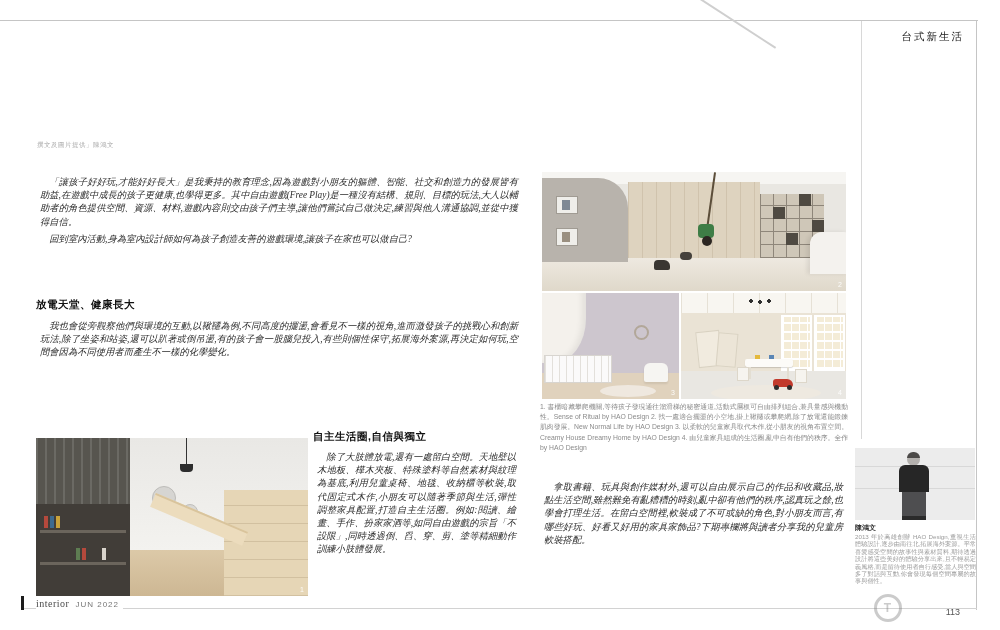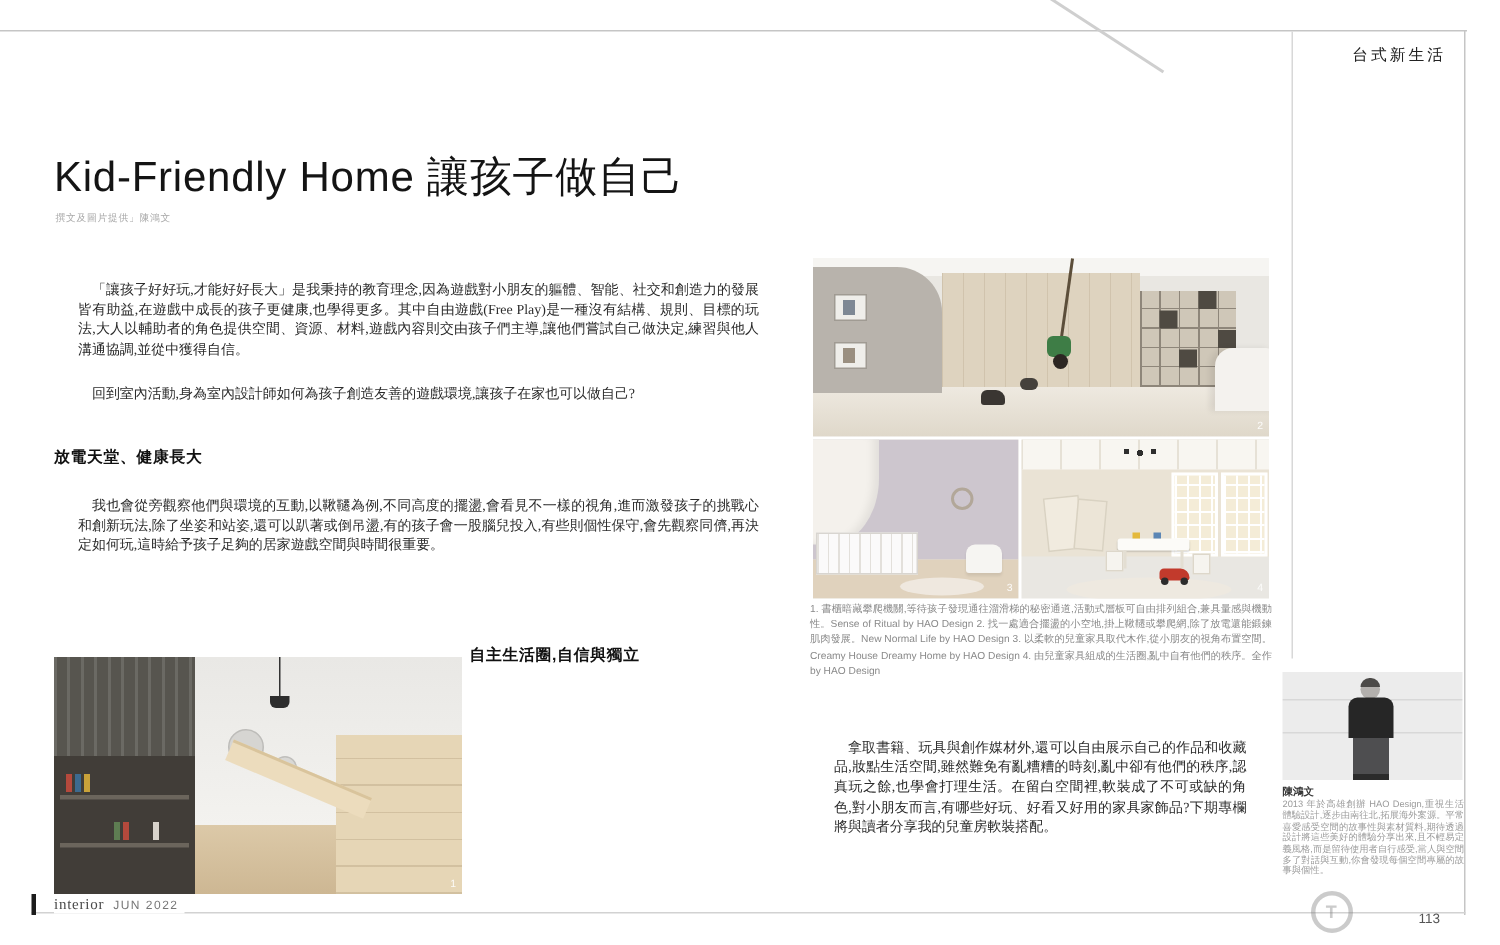--- a/index.html
+++ b/index.html
@@ -12,21 +12,21 @@
   .diag{left:699px;top:-3px;width:92px;height:1.5px;background:#cfcfcf;
         transform:rotate(33deg);transform-origin:left top;}
   .vrule{left:861px;top:21px;width:0;height:418px;border-left:1px solid #d8d8d8;}
   .tab{right:36px;top:30px;font-size:10.5px;letter-spacing:2px;color:#222;}
   
   .title{left:36px;top:99px;font-size:28px;font-weight:500;letter-spacing:.5px;color:#141414;white-space:nowrap;}
   .credit{left:37px;top:141px;font-size:6.5px;color:#a9a9a9;letter-spacing:.5px;}
   
   .body{font-family:"Liberation Serif","DejaVu Serif",serif;font-size:9.3px;line-height:13.2px;
         color:#2b2b2b;text-align:justify;}
-  .body p{margin:16px;text-indent:1em;}
+  .body p{margin:4px;text-indent:1em;font-style:italic;}
   .intro{left:36px;top:172px;width:486px;}
   .sec1{left:36px;top:316px;width:486px;}
   .sec2{left:313px;top:447px;width:207px;}
   .rtext{left:540px;top:477px;width:307px;}
   .shead{font-size:10.5px;font-weight:bold;color:#111;letter-spacing:.5px;}
   .h1{left:36px;top:298px;}
   .h2{left:313px;top:430px;}
   .caption{left:540px;top:402px;width:308px;font-size:6.8px;line-height:10.2px;color:#8a8a8a;text-align:justify;}
   
   .photo{position:absolute;overflow:hidden;background:#e9e7e2;}
@@ -124,31 +124,30 @@
 <body>
 
 <div id="page">
 
   <div class="abs frame-top"></div>
   <div class="abs frame-right"></div>
   <div class="abs diag"></div>
   <div class="abs vrule"></div>
   <div class="abs tab">台式新生活</div>
 
-  <div class="abs title">Kid-Friendly Home 讓孩子做自己</div>
   <div class="abs credit">撰文及圖片提供」陳鴻文</div>
 
   <div class="abs body intro">
     <p>「讓孩子好好玩,才能好好長大」是我秉持的教育理念,因為遊戲對小朋友的軀體、智能、社交和創造力的發展皆有助益,在遊戲中成長的孩子更健康,也學得更多。其中自由遊戲(Free Play)是一種沒有結構、規則、目標的玩法,大人以輔助者的角色提供空間、資源、材料,遊戲內容則交由孩子們主導,讓他們嘗試自己做決定,練習與他人溝通協調,並從中獲得自信。</p>
     <p>回到室內活動,身為室內設計師如何為孩子創造友善的遊戲環境,讓孩子在家也可以做自己?</p>
   </div>
 
   <div class="abs shead h1">放電天堂、健康長大</div>
   <div class="abs body sec1">
-    <p>我也會從旁觀察他們與環境的互動,以鞦韆為例,不同高度的擺盪,會看見不一樣的視角,進而激發孩子的挑戰心和創新玩法,除了坐姿和站姿,還可以趴著或倒吊盪,有的孩子會一股腦兒投入,有些則個性保守,會先觀察同儕,再決定如何玩,這時給予孩子足夠的居家遊戲空間與時間很重要。</p>
+    <p>我也會從旁觀察他們與環境的互動,以鞦韆為例,不同高度的擺盪,會看見不一樣的視角,進而激發孩子的挑戰心和創新玩法,除了坐姿和站姿,還可以趴著或倒吊盪,有的孩子會一股腦兒投入,有些則個性保守,拓展海外案源,再決定如何玩,空間會因為不同使用者而產生不一樣的化學變化。</p>
   </div>
 
   <div class="photo ph1">
     <div class="s p1-wall"></div>
     <div class="s p1-floor"></div>
     <div class="s p1-window"></div>
     <div class="s p1-shelf">
       <div class="p1-shelfrow" style="top:26px"></div>
       <div class="p1-shelfrow" style="top:58px"></div>
       <div class="spine" style="left:8px;top:12px;background:#b5493c"></div>
@@ -162,20 +161,21 @@
     <div class="s p1-pendant"></div>
     <div class="s p1-mirror1"></div>
     <div class="s p1-mirror2"></div>
     <div class="s p1-platform"></div>
     <div class="s p1-slide"></div>
     <span class="marker">1</span>
   </div>
 
   <div class="abs shead h2">自主生活圈,自信與獨立</div>
   <div class="abs body sec2">
+    <p>除了大肢體放電,還有一處留白空間。天地壁以木地板、樺木夾板、特殊塗料等自然素材與紋理為基底,利用兒童桌椅、地毯、收納櫃等軟裝,取代固定式木作,小朋友可以隨著季節與生活,彈性調整家具配置,打造自主生活圈。例如:閱讀、繪畫、手作、扮家家酒等,如同自由遊戲的宗旨「不設限」,同時透過倒、舀、穿、剪、塗等精細動作訓練小肢體發展。</p>
   </div>
 
   <div class="photo ph2">
     <div class="s p2-ceil"></div>
     <div class="s p2-wood"></div>
     <div class="s p2-floor"></div>
     <div class="s p2-greywall"></div>
     <div class="s p2-niche" style="left:14px;top:24px">
       <div class="p2-art" style="left:5px;top:3px"></div>
     </div>

